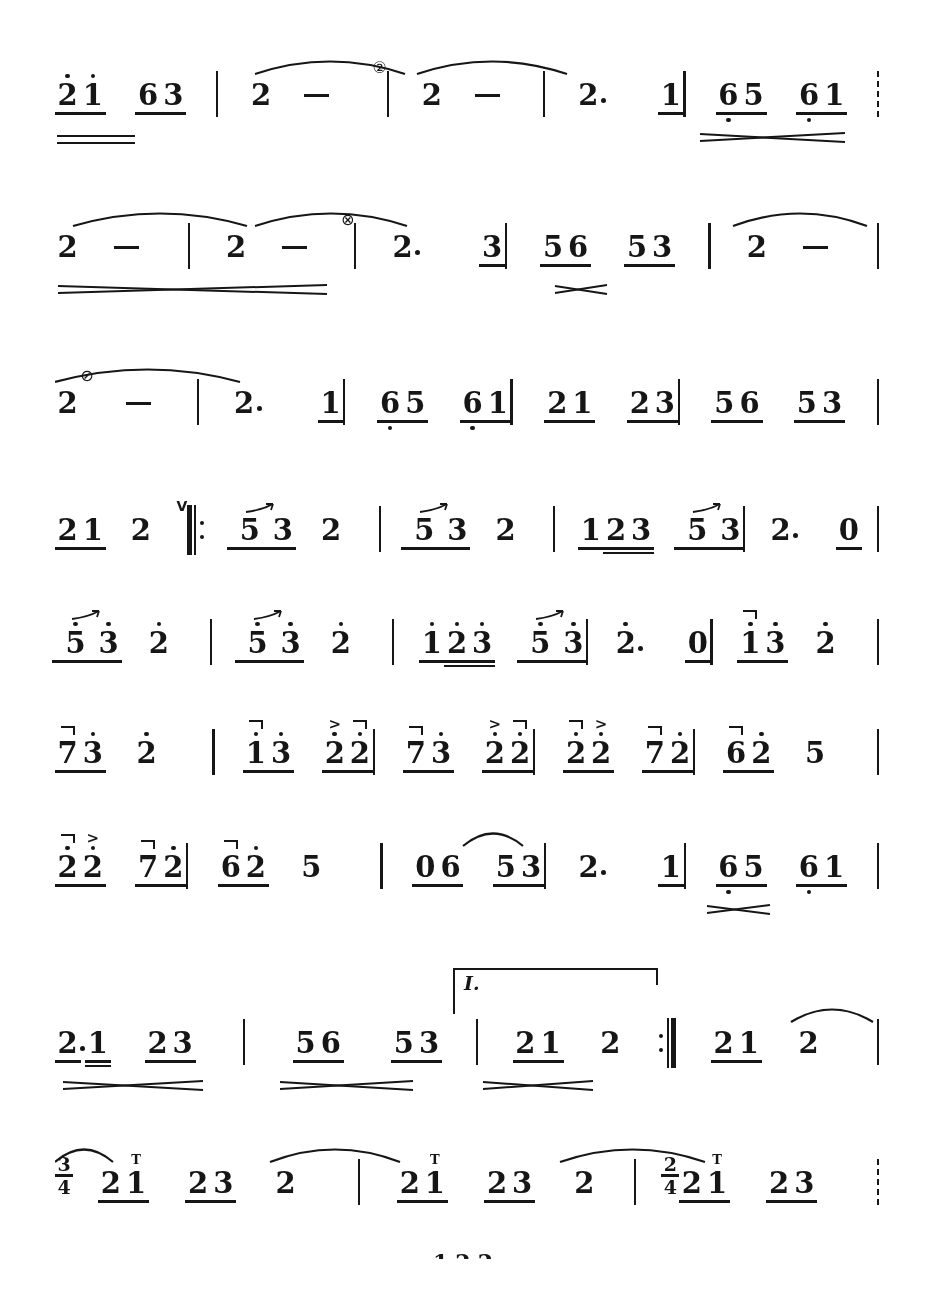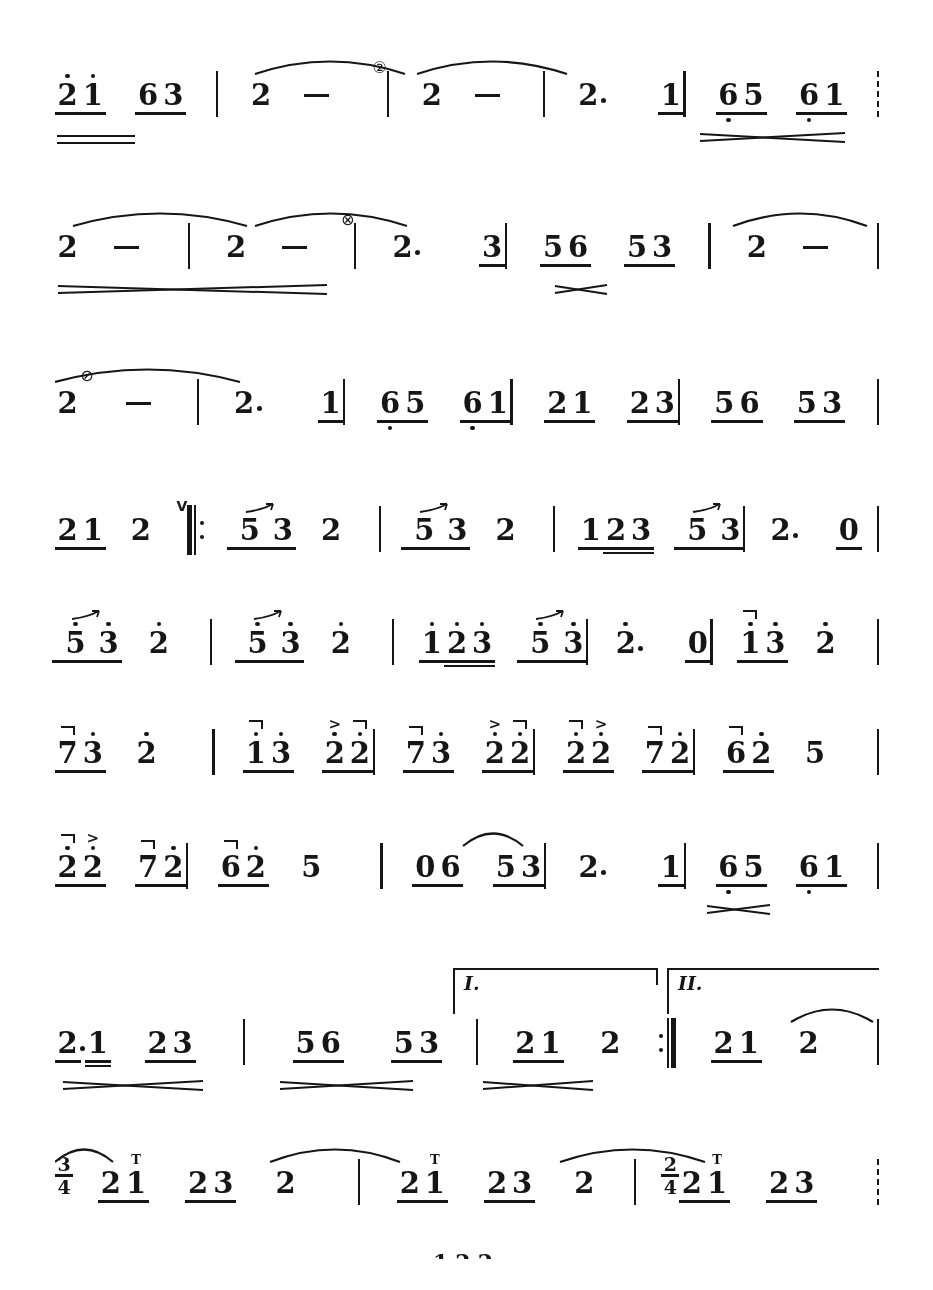--- a/index.html
+++ b/index.html
@@ -853,23 +853,20 @@
           <line x1="8" y1="97" x2="148" y2="89" stroke-width="2"></line>
           <line x1="225" y1="90" x2="358" y2="98" stroke-width="2"></line>
           <line x1="225" y1="97" x2="358" y2="89" stroke-width="2"></line>
           <line x1="428" y1="90" x2="538" y2="98" stroke-width="2"></line>
           <line x1="428" y1="97" x2="538" y2="89" stroke-width="2"></line>
         </svg>
         <div class="volta" style="left: 398px; width: 203px;">
           <span class="vl">I.</span>
           <div class="tick"></div>
         </div>
-        <div class="volta" style="left: 612px; width: 210px;">
-          <span class="vl">II.</span>
-        </div>
         <div class="tok">
           <div class="orn"></div>
           <div class="dgt">2</div>
           <div class="ul"></div>
         </div>
         <div class="adot"></div>
         <div class="tok">
           <div class="orn"></div>
           <div class="dgt">1</div>
           <div class="ul"></div>

